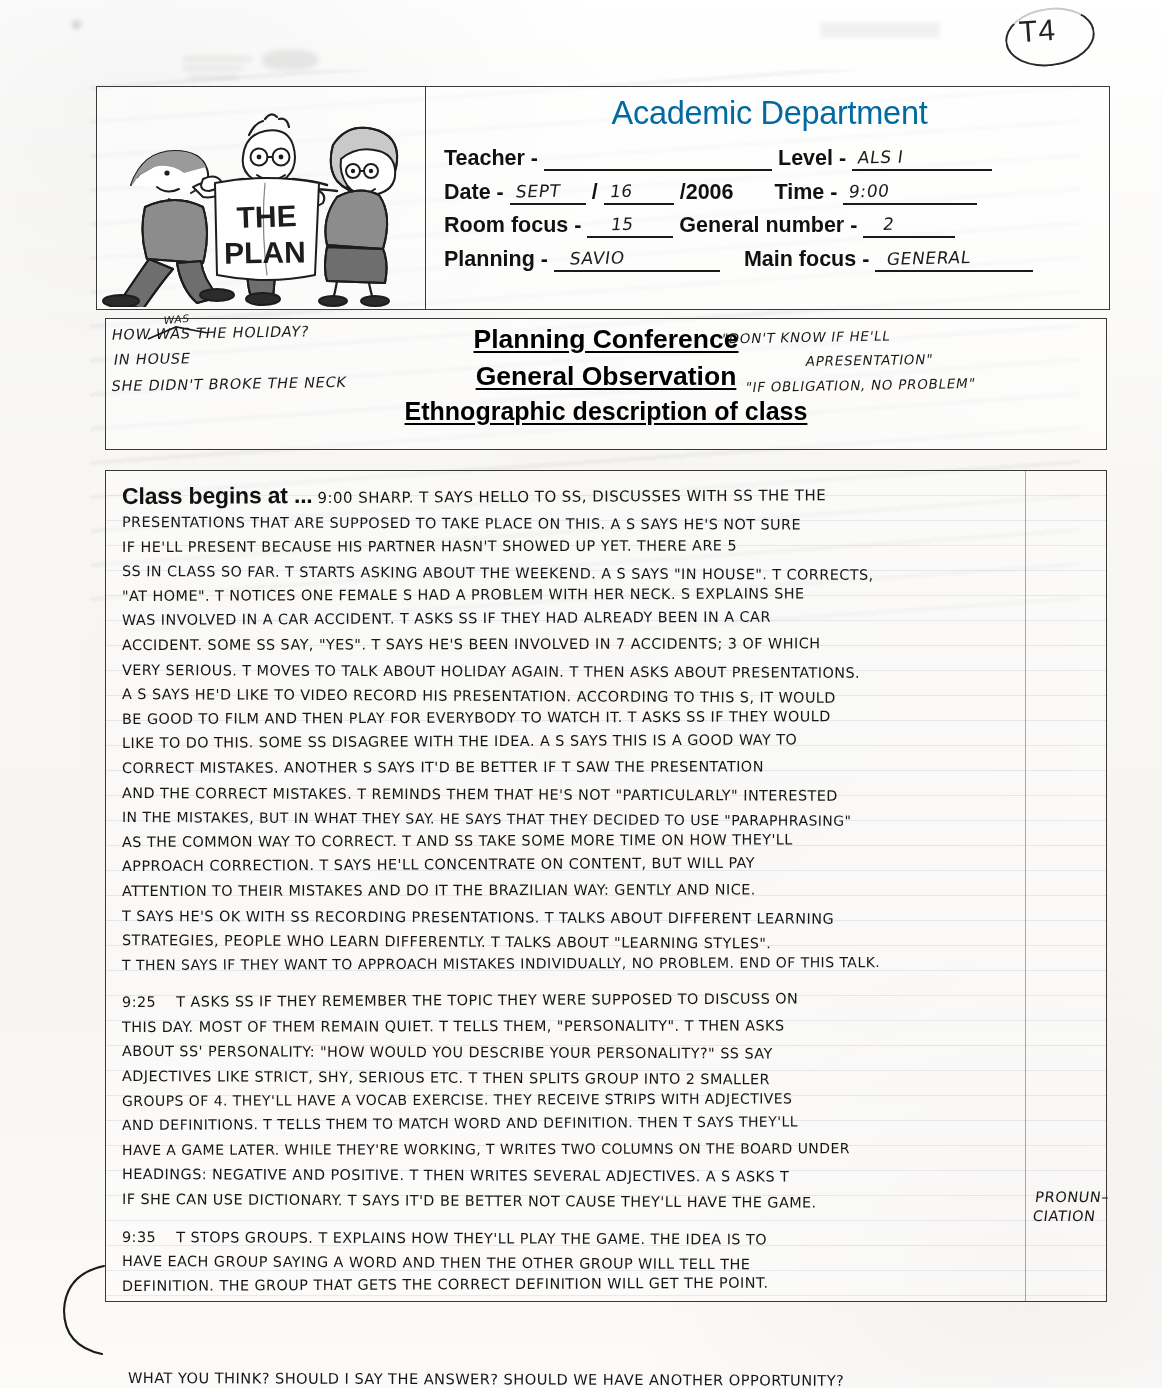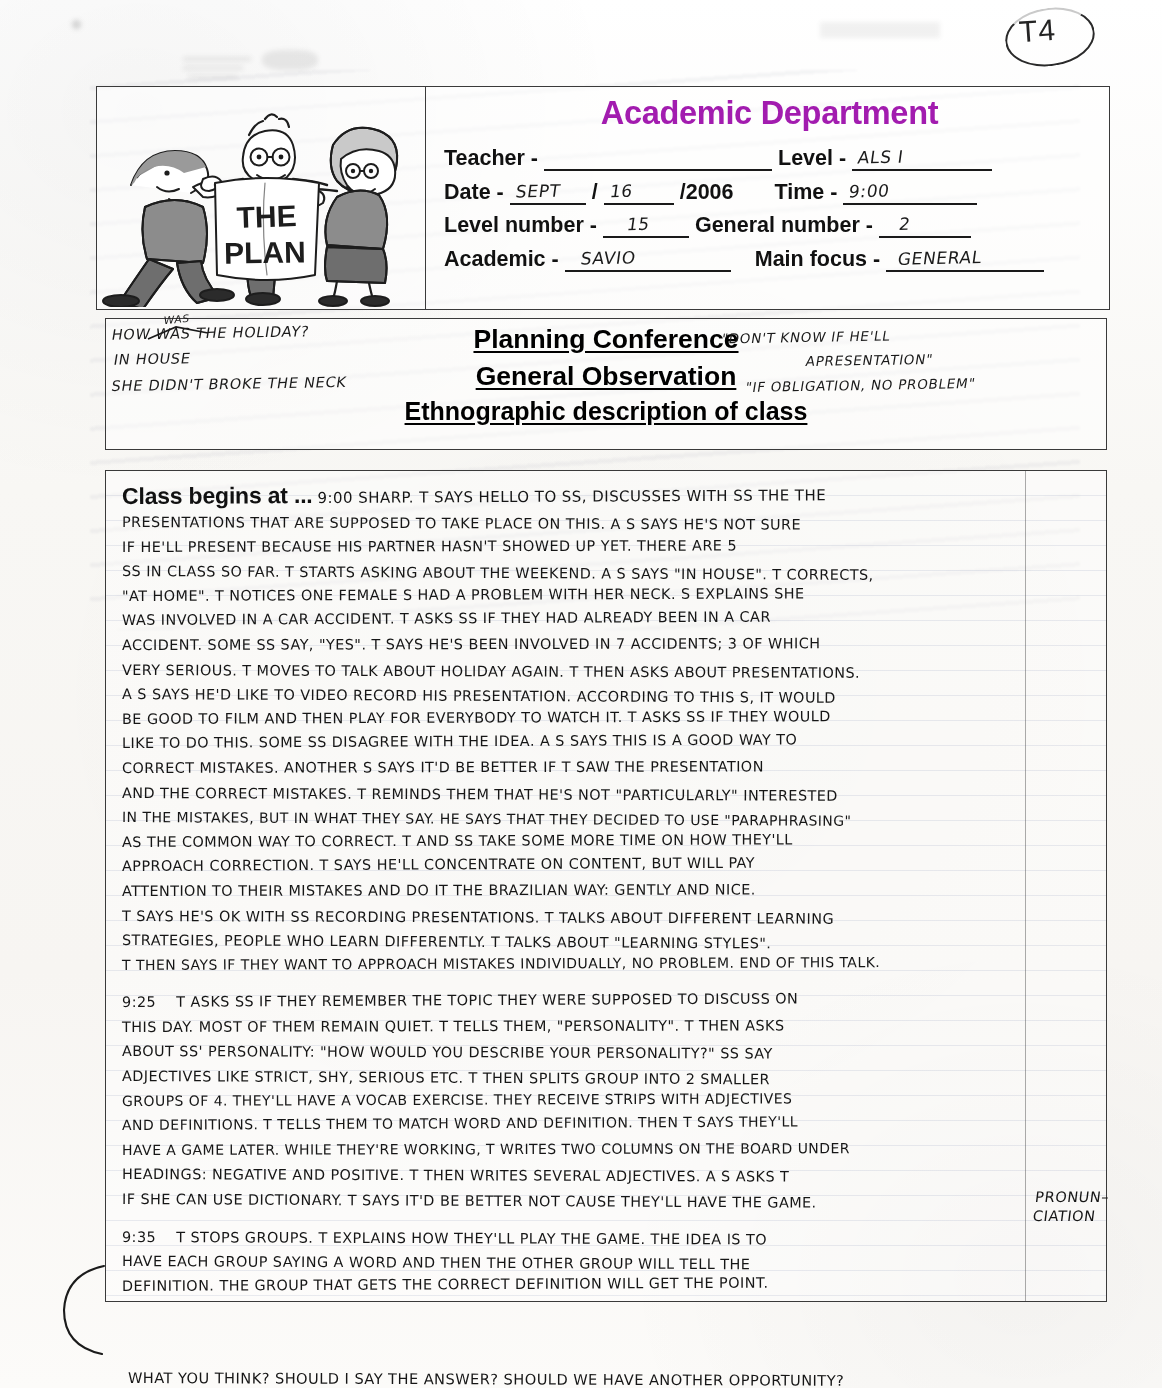--- a/index.html
+++ b/index.html
@@ -97,23 +97,23 @@
   #title-cell {
     flex: 1;
     position: relative;
     padding: 8px 14px 6px 18px;
   }
 
   
   .big-title {
     text-align: center;
     font-size: 32.5px;
-    font-weight: bold;
+    font-weight: normal;
     letter-spacing: -0.3px;
-    color: #a21caf;
+    color: #0369a1;
     line-height: 1.12;
   }
 
   
   #form-rows {
     margin-top: 13px;
     font-size: 21.5px;
     font-weight: bold;
     color: #111;
   }
@@ -380,32 +380,32 @@
             <span class="hw-in">16</span>
           </span>
           <span class="flabel">/2006</span>
           <span class="flabel" style="margin-left:41px;">Time -</span>
           <span class="fline" style="width:134px;">
             <span class="hw-in">9:00</span>
           </span>
         </div>
 
         <div class="frow">
-          <span class="flabel">Level number -</span>
+          <span class="flabel">Room focus -</span>
           <span class="fline" style="width:86px;">
             <span class="hw-in" style="left:24px;">15</span>
           </span>
           <span class="flabel">General number -</span>
           <span class="fline" style="width:92px;">
             <span class="hw-in" style="left:20px;">2</span>
           </span>
         </div>
 
         <div class="frow">
-          <span class="flabel">Academic -</span>
+          <span class="flabel">Planning -</span>
           <span class="fline" style="width:166px;">
             <span class="hw-in" style="left:16px;">SAVIO</span>
           </span>
           <span class="flabel" style="margin-left:18px;">Main focus -</span>
           <span class="fline" style="width:158px;">
             <span class="hw-in" style="left:12px;">GENERAL</span>
           </span>
         </div>
 
       </div>

